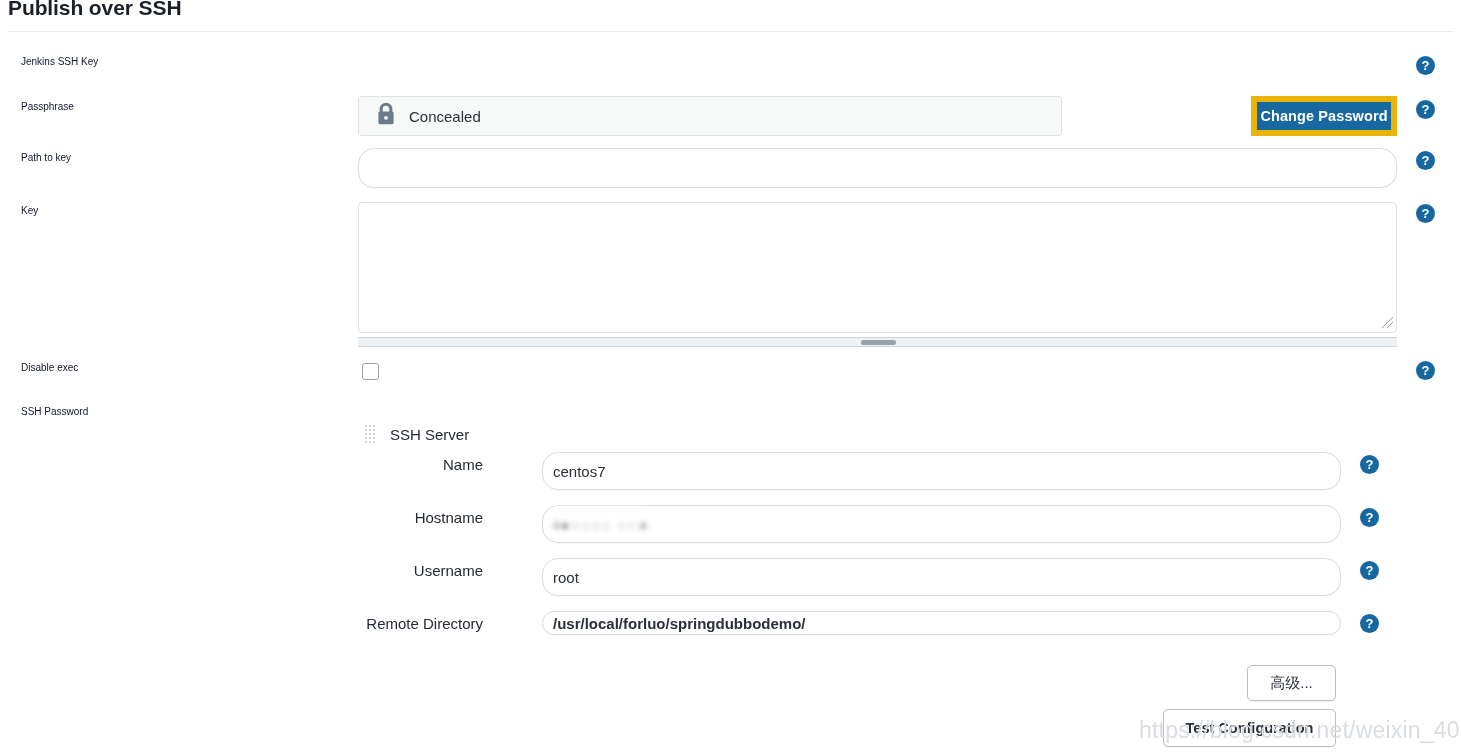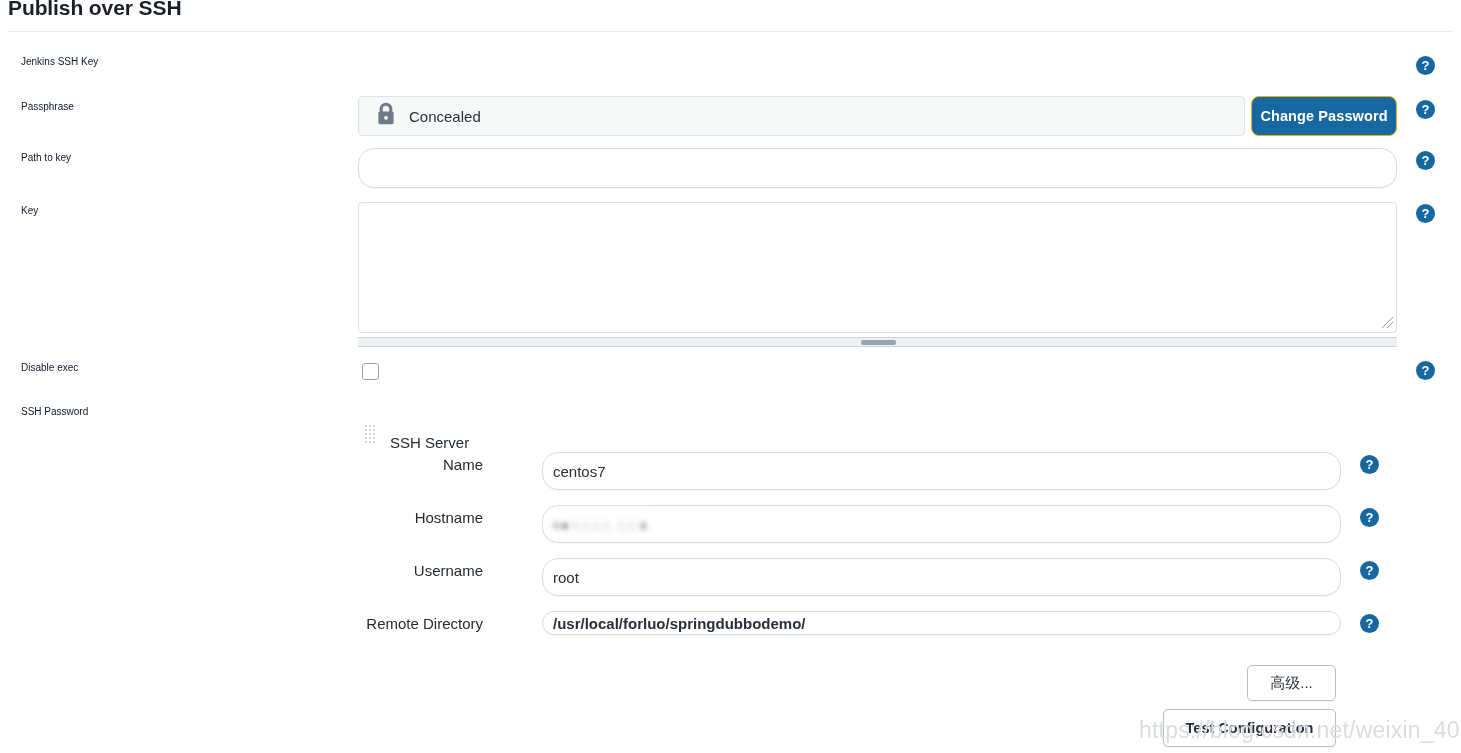--- a/index.html
+++ b/index.html
@@ -77,22 +77,22 @@
   .concealed-text {
     font-size: 15px;
     color: #2b3038;
   }
   .lock-icon { display: block; }
 
   .btn-primary {
     position: absolute;
     box-sizing: border-box;
     background: #1767a0;
-    border: 1px solid #eab308;
-    border-radius: 8px;
+    border: 6px solid #eab308;
+    border-radius: 0;
     color: #ffffff;
     font-family: "Liberation Sans", "DejaVu Sans", sans-serif;
     font-size: 14.5px;
     font-weight: 700;
     letter-spacing: 0.1px;
     cursor: pointer;
     display: flex;
     align-items: center;
     justify-content: center;
     white-space: nowrap;
@@ -226,21 +226,21 @@
 <div class="row-label" style="top:56px;">Jenkins SSH Key</div>
 <span class="help-icon" style="left:1416px; top:56px;">
   <svg width="19" height="19" viewBox="0 0 19 19">
     <circle cx="9.5" cy="9.5" r="9.5" fill="#1767a0"></circle>
     <text x="9.5" y="14.2" text-anchor="middle" font-family="Liberation Sans, sans-serif" font-size="13" font-weight="bold" fill="#ffffff">?</text>
   </svg>
 </span>
 
 <div class="row-label" style="top:101px;">Passphrase</div>
 
-<div class="concealed-box" style="left:358px; top:96px; width:887px; height:40px;padding-left:16px;">
+<div class="concealed-box" style="left:358px; top:96px; width:704px; height:40px;padding-left:16px;">
   <span class="lock-icon">
     <svg width="22" height="24" viewBox="0 0 22 24">
       <path d="M6.2 10V7.1a4.8 4.8 0 0 1 9.6 0V10" fill="none" stroke="#6d7a88" stroke-width="3.1"></path>
       <rect x="3.4" y="9.6" width="15.2" height="12.6" rx="1.6" fill="#6d7a88"></rect>
       <circle cx="11" cy="15.8" r="1.9" fill="#ffffff"></circle>
     </svg>
   </span>
   <span class="concealed-text">Concealed</span>
 </div>
 
@@ -306,21 +306,21 @@
         <rect x="9" y="9" width="2" height="2"></rect>
       <rect x="1" y="13" width="2" height="2"></rect>
         <rect x="5" y="13" width="2" height="2"></rect>
         <rect x="9" y="13" width="2" height="2"></rect>
       <rect x="1" y="17" width="2" height="2"></rect>
         <rect x="5" y="17" width="2" height="2"></rect>
         <rect x="9" y="17" width="2" height="2"></rect>
     </g>
   </svg>
 </span>
-<div class="block-title" style="left:390px; top:426px;margin-top:8px;">SSH Server</div>
+<div class="block-title" style="left:390px; top:426px;">SSH Server</div>
 
 <div class="sub-label" style="left:303px; top:456px; width:180px;">Name</div>
 <input class="text-input" type="text" style="left: 542px; top: 452px; width: 799px; height: 38px;" value="centos7">
 <span class="help-icon" style="left:1360px; top:455px;">
   <svg width="19" height="19" viewBox="0 0 19 19">
     <circle cx="9.5" cy="9.5" r="9.5" fill="#1767a0"></circle>
     <text x="9.5" y="14.2" text-anchor="middle" font-family="Liberation Sans, sans-serif" font-size="13" font-weight="bold" fill="#ffffff">?</text>
   </svg>
 </span>
 

